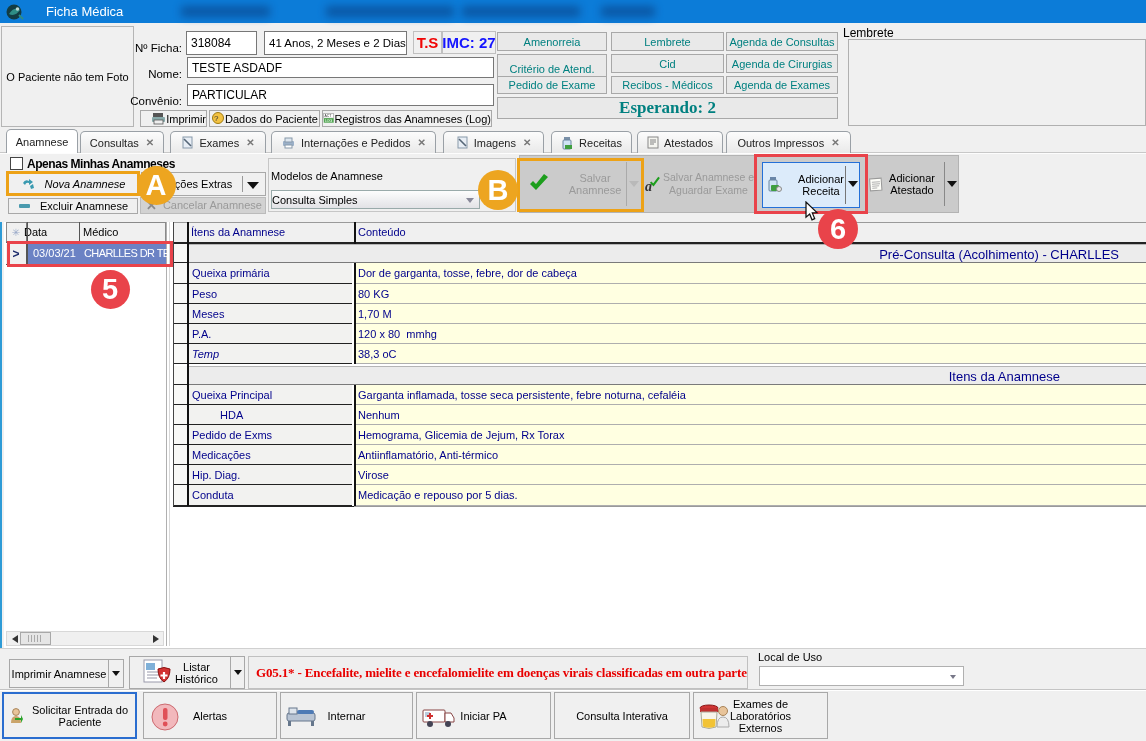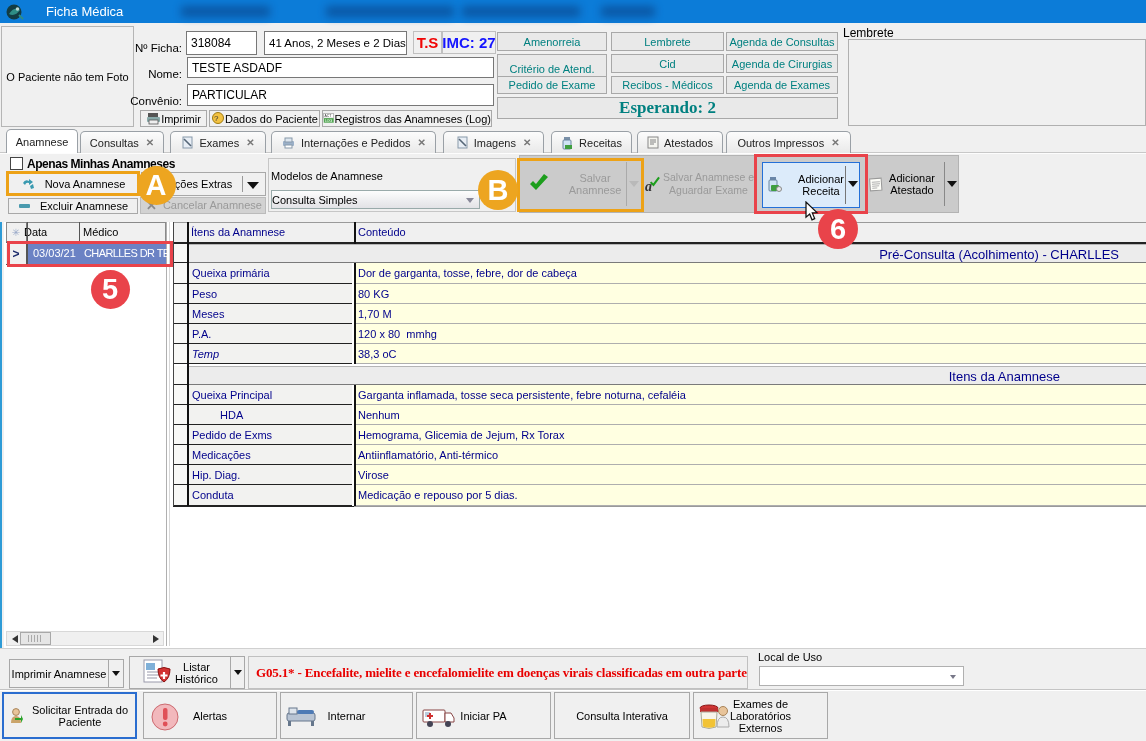--- a/index.html
+++ b/index.html
@@ -45,21 +45,21 @@
 <div class="abs" style="left:1px;top:26px;width:133px;height:101px;background:#f0f0f0;border:1px solid #b5b5b5;display:flex;align-items:center;justify-content:center;font-size:11px;">O Paciente não tem Foto</div>
 <div class="abs" style="right:964px;top:42px;font-size:11.5px;">Nº Ficha:</div>
 <div class="abs" style="right:964px;top:68px;font-size:11.5px;">Nome:</div>
 <div class="abs" style="right:964px;top:95px;font-size:11.5px;">Convênio:</div>
 <div class="input" style="left:186px;top:31px;width:71px;height:24px;">318084</div>
 <div class="input" style="left:264px;top:31px;width:143px;height:24px;font-size:11.5px;">41 Anos, 2 Meses e 2 Dias</div>
 <div class="abs" style="left:413px;top:31px;width:29px;height:23px;border:1px solid #c0c0c0;color:#f00505;font-weight:bold;font-size:15px;display:flex;align-items:center;justify-content:center;">T.S</div>
 <div class="abs" style="left:442px;top:31px;width:54px;height:23px;border:1px solid #c0c0c0;color:#1515ff;font-weight:bold;font-size:15px;display:flex;align-items:center;justify-content:center;white-space:nowrap;">IMC:&nbsp;27</div>
 <div class="input" style="left:187px;top:57px;width:307px;height:21px;">TESTE ASDADF</div>
 <div class="input" style="left:187px;top:84px;width:307px;height:22px;text-align:center;">PARTICULAR</div>
-<div class="btn" style="left:140px;top:110px;width:67px;height:17px;">
+<div class="btn" style="left:140px;top:110px;width:67px;height:17px;justify-content:flex-end;">
   <svg width="15" height="13" viewBox="0 0 15 13">
       <rect x="2" y="1" width="10" height="4" fill="#555"></rect>
       <rect x="1" y="5" width="13" height="5" rx="1" fill="#8aa"></rect>
       <rect x="3" y="8" width="9" height="4" fill="#eee" stroke="#555" stroke-width="0.8"></rect>
     </svg>Imprimir</div>
 <div class="btn" style="left:209px;top:110px;width:111px;height:17px;">
   <svg width="14" height="13" viewBox="0 0 14 13">
       <circle cx="7" cy="6" r="5.5" fill="#f3c242" stroke="#a07b10"></circle>
       <text x="3" y="9" font-size="8" fill="#333">?</text>
     </svg>Dados do Paciente</div>
@@ -110,21 +110,21 @@
     </svg>Receitas</div>
 <div class="tab" style="left:637px;width:86px;"><svg width="12" height="13" viewBox="0 0 12 13" style="margin-right:5px">
       <rect x="1" y="1" width="10" height="11" fill="#f5f5f0" stroke="#888"></rect>
       <path d="M3 4h6M3 6h6M3 8h4" stroke="#777" stroke-width="0.9"></path>
     </svg>Atestados</div>
 <div class="tab" style="left:726px;width:125px;">Outros Impressos<span class="tabx">✕</span></div>
 
 <div class="abs" style="left:10px;top:157px;width:13px;height:13px;background:#fff;border:1px solid #444;"></div>
 <div class="abs" style="left:27px;top:157px;font-weight:bold;font-size:12px;letter-spacing:-0.45px;">Apenas Minhas Anamneses</div>
 
-<div class="btn" style="left:8px;top:173px;width:130px;height:21px;">
+<div class="btn" style="left:8px;top:173px;width:130px;height:21px;font-style:italic;">
   <svg width="16" height="12" viewBox="0 0 16 12" style="margin-right:8px">
       <path d="M2 5 Q4 1 8 3 L8 1 L12 4 L8 7 L8 5 Q5 4 4 7 Z" fill="#3a9ab0"></path>
       <path d="M9 8 L12 6 L13 10 L10 11 Z" fill="#3a9ab0"></path>
     </svg>Nova Anamnese</div>
 <div class="btn" style="left:8px;top:197.5px;width:130px;height:16px;">
   <svg width="14" height="8" viewBox="0 0 14 8" style="margin-right:8px">
       <rect x="1" y="2" width="11" height="4" rx="1" fill="#4a9aae"></rect>
     </svg>Excluir Anamnese</div>
 <div class="btn" style="left:141px;top:172px;width:125px;height:24px;">ções Extras
   <div style="position:absolute;right:22px;top:3px;bottom:3px;width:1px;background:#999;"></div>

